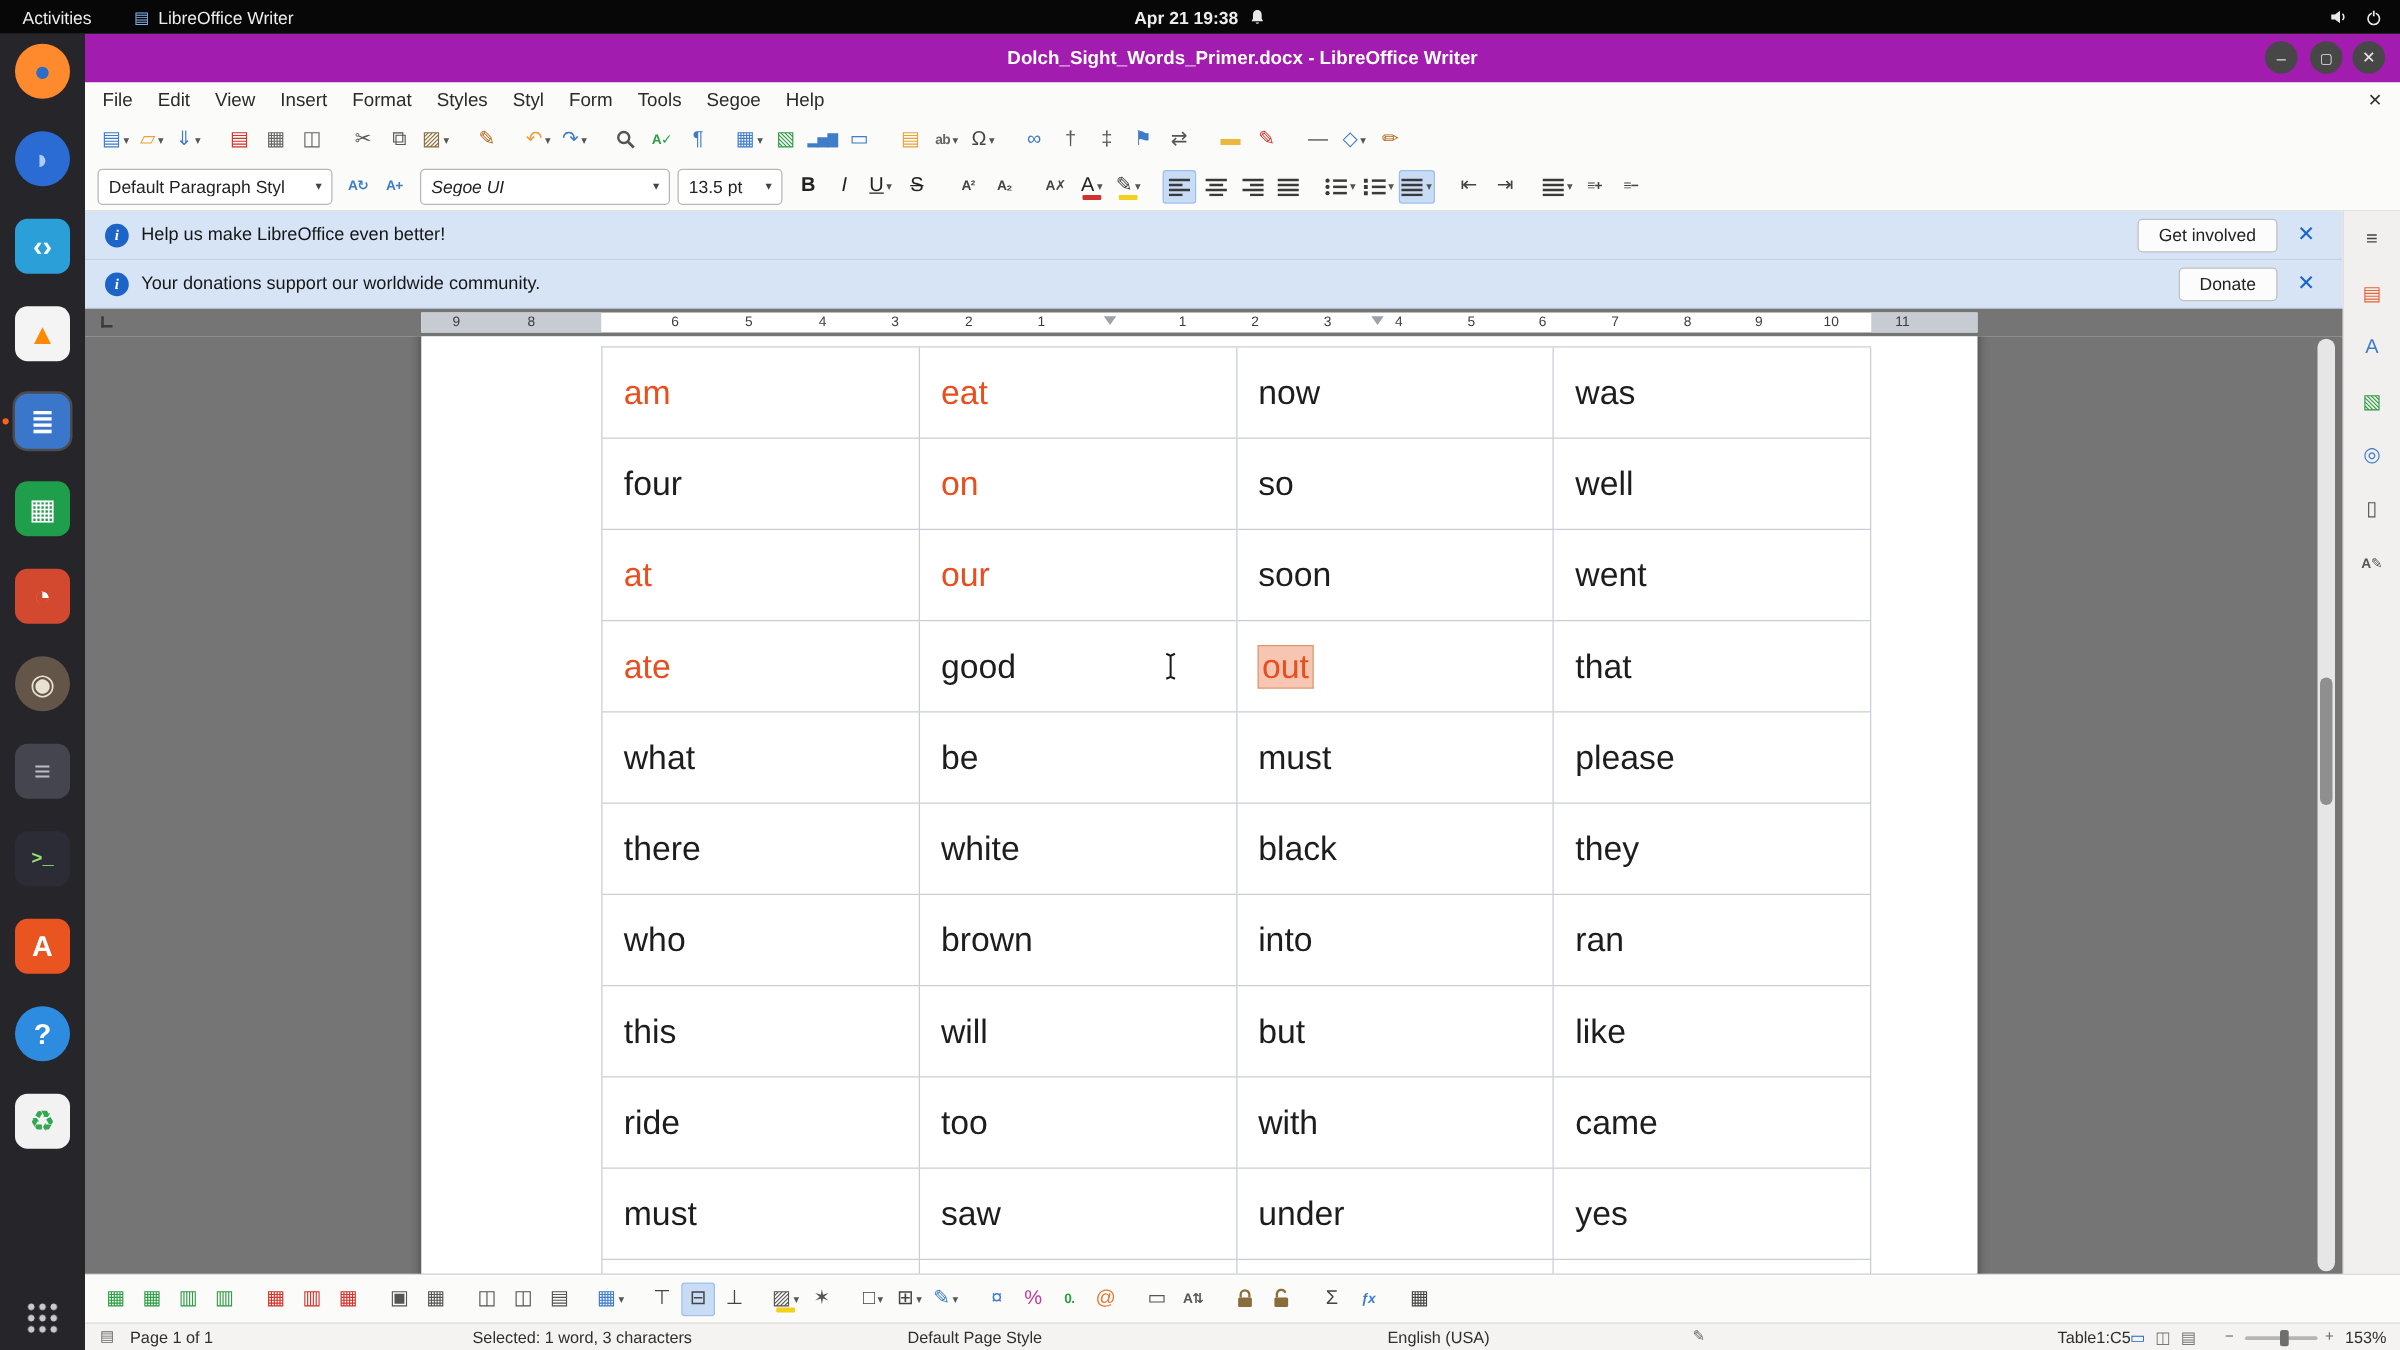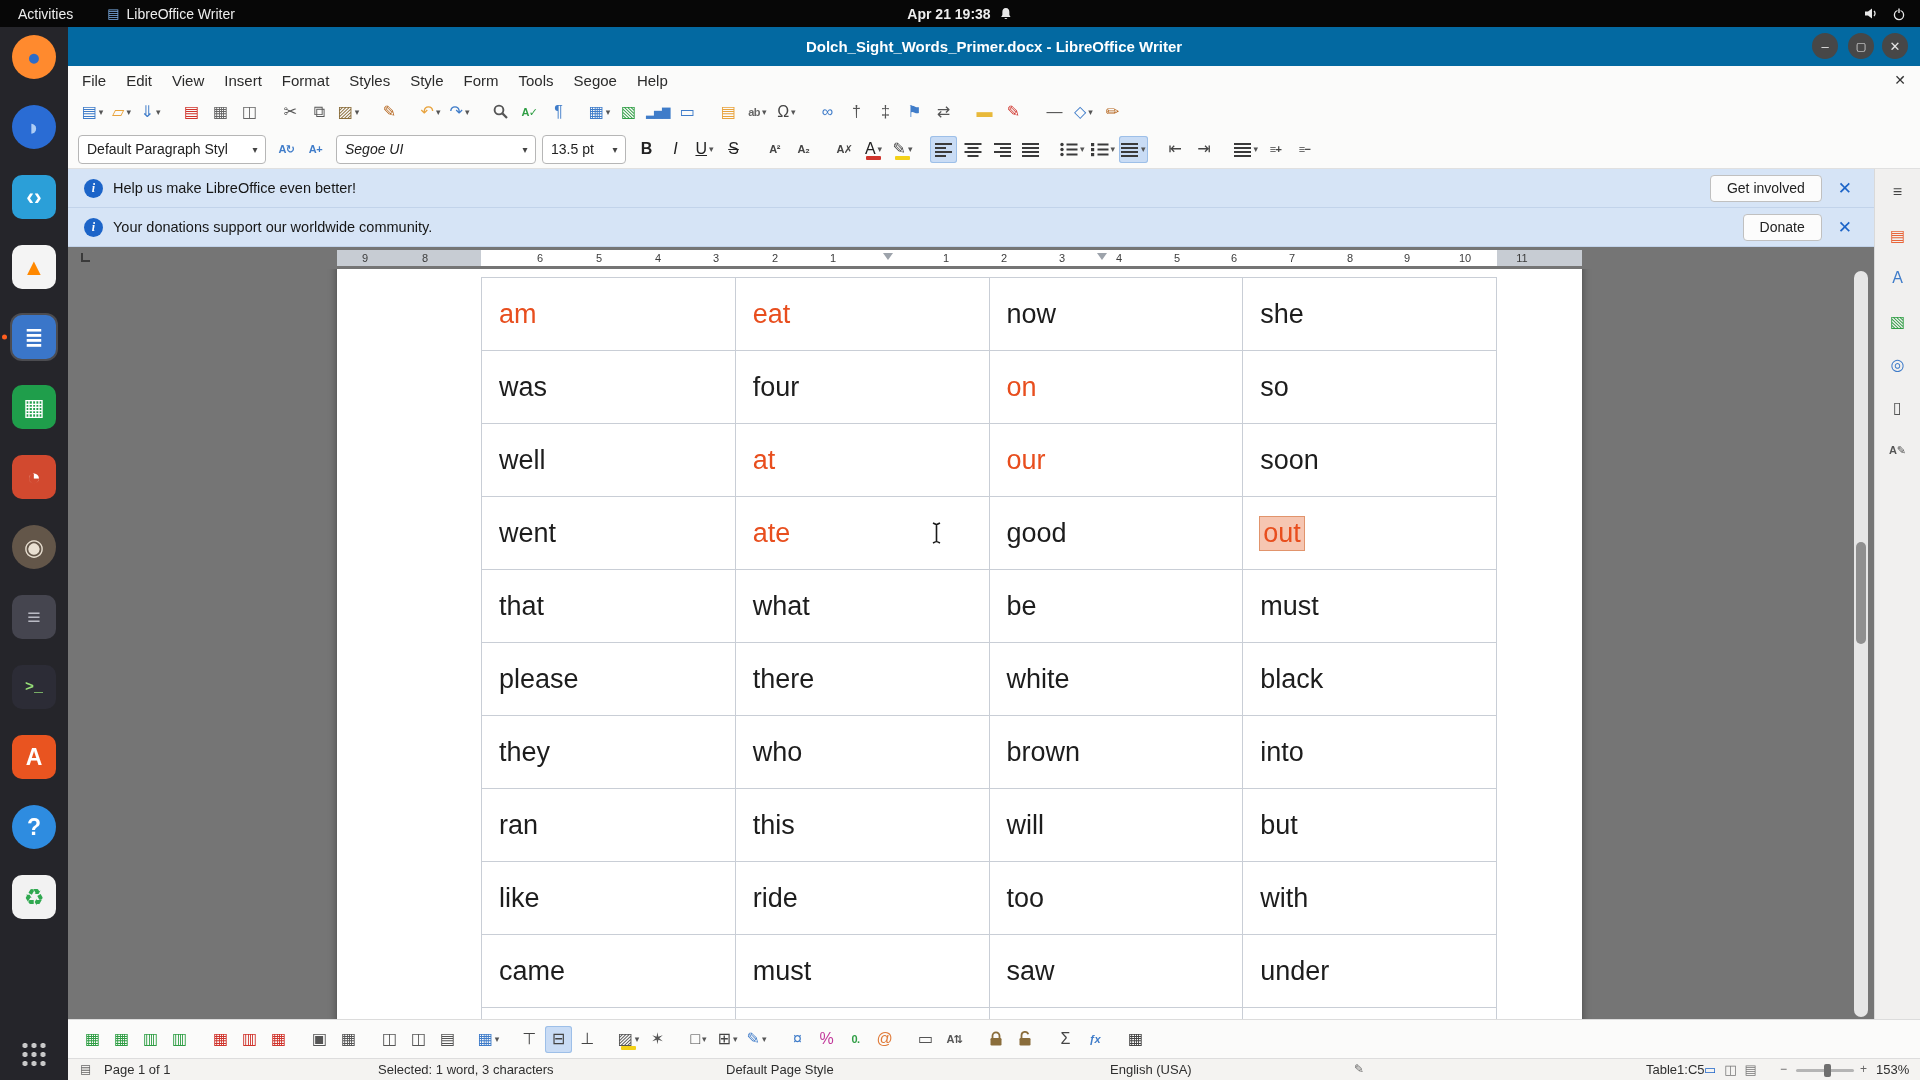--- a/index.html
+++ b/index.html
@@ -22,21 +22,21 @@
   .dk { width:44px; height:44px; display:flex; align-items:center; justify-content:center; font-size:23px; font-weight:700; }
   .dk.circle { border-radius:50%; }
   .dk.square { border-radius:10px; }
   .dk.sm-glyph { font-size:15px; font-family:"Liberation Mono",monospace; }
   .show-apps { position:absolute; bottom:12px; left:50%; transform:translateX(-50%); width:27px; height:27px;
     background-image:radial-gradient(circle,#c9c9c9 2.4px,transparent 2.9px); background-size:9px 9px; }
 
   
   .window { position:absolute; left:68px; top:27px; right:0; bottom:0; display:flex; flex-direction:column; background:#fbfbfa; z-index:10; }
 
-  .titlebar { height:39px; flex:0 0 39px; background:#0369a1; position:relative; }
+  .titlebar { height:39px; flex:0 0 39px; background:#a21caf; position:relative; }
   .title-text { position:absolute; left:0; right:0; line-height:39px; text-align:center; color:#ffffff; font-size:15px; font-weight:700; }
   .wc { position:absolute; top:6px; width:26px; height:26px; border-radius:50%; background:#474747; color:#e6e6e6; display:flex; align-items:center; justify-content:center; font-size:13px; }
   .wc.min{right:82px} .wc.max{right:46px; font-size:11px} .wc.close{right:12px}
 
   .menubar { height:28px; flex:0 0 28px; background:#fbfbfa; display:flex; align-items:center; padding-left:4px; font-size:15px; color:#2b2b2b; position:relative; }
   .menu-item { padding:0 10px; }
   .menu-close { position:absolute; right:14px; color:#333; font-size:14px; }
 
   .toolbar { display:flex; align-items:center; padding-left:10px; background:#fbfbfa; }
   .toolbar.std { height:36px; flex:0 0 36px; }
@@ -206,21 +206,21 @@
     <div class="wc close">✕</div>
   </div>
 
   <div class="menubar" id="menubar">
     <span class="menu-item">File</span>
       <span class="menu-item">Edit</span>
       <span class="menu-item">View</span>
       <span class="menu-item">Insert</span>
       <span class="menu-item">Format</span>
       <span class="menu-item">Styles</span>
-      <span class="menu-item">Style</span>
+      <span class="menu-item">Styl</span>
       <span class="menu-item">Form</span>
       <span class="menu-item">Tools</span>
       <span class="menu-item">Segoe</span>
       <span class="menu-item">Help</span>
       <span class="menu-close">✕</span>
   </div>
 
   <div class="toolbar std" id="std-toolbar">
       <div class="tbi">
         <span class="gl" style="color: rgb(63, 124, 201);">▤</span>
@@ -540,23 +540,20 @@
               <div class="dcell">
                 <span class="w accent">am</span>
               </div>
               <div class="dcell">
                 <span class="w accent">eat</span>
               </div>
               <div class="dcell">
                 <span class="w">now</span>
               </div>
               <div class="dcell">
-                <span class="w">she</span>
-              </div>
-              <div class="dcell">
                 <span class="w">was</span>
               </div>
               <div class="dcell">
                 <span class="w">four</span>
               </div>
               <div class="dcell">
                 <span class="w accent">on</span>
               </div>
               <div class="dcell">
                 <span class="w">so</span>

